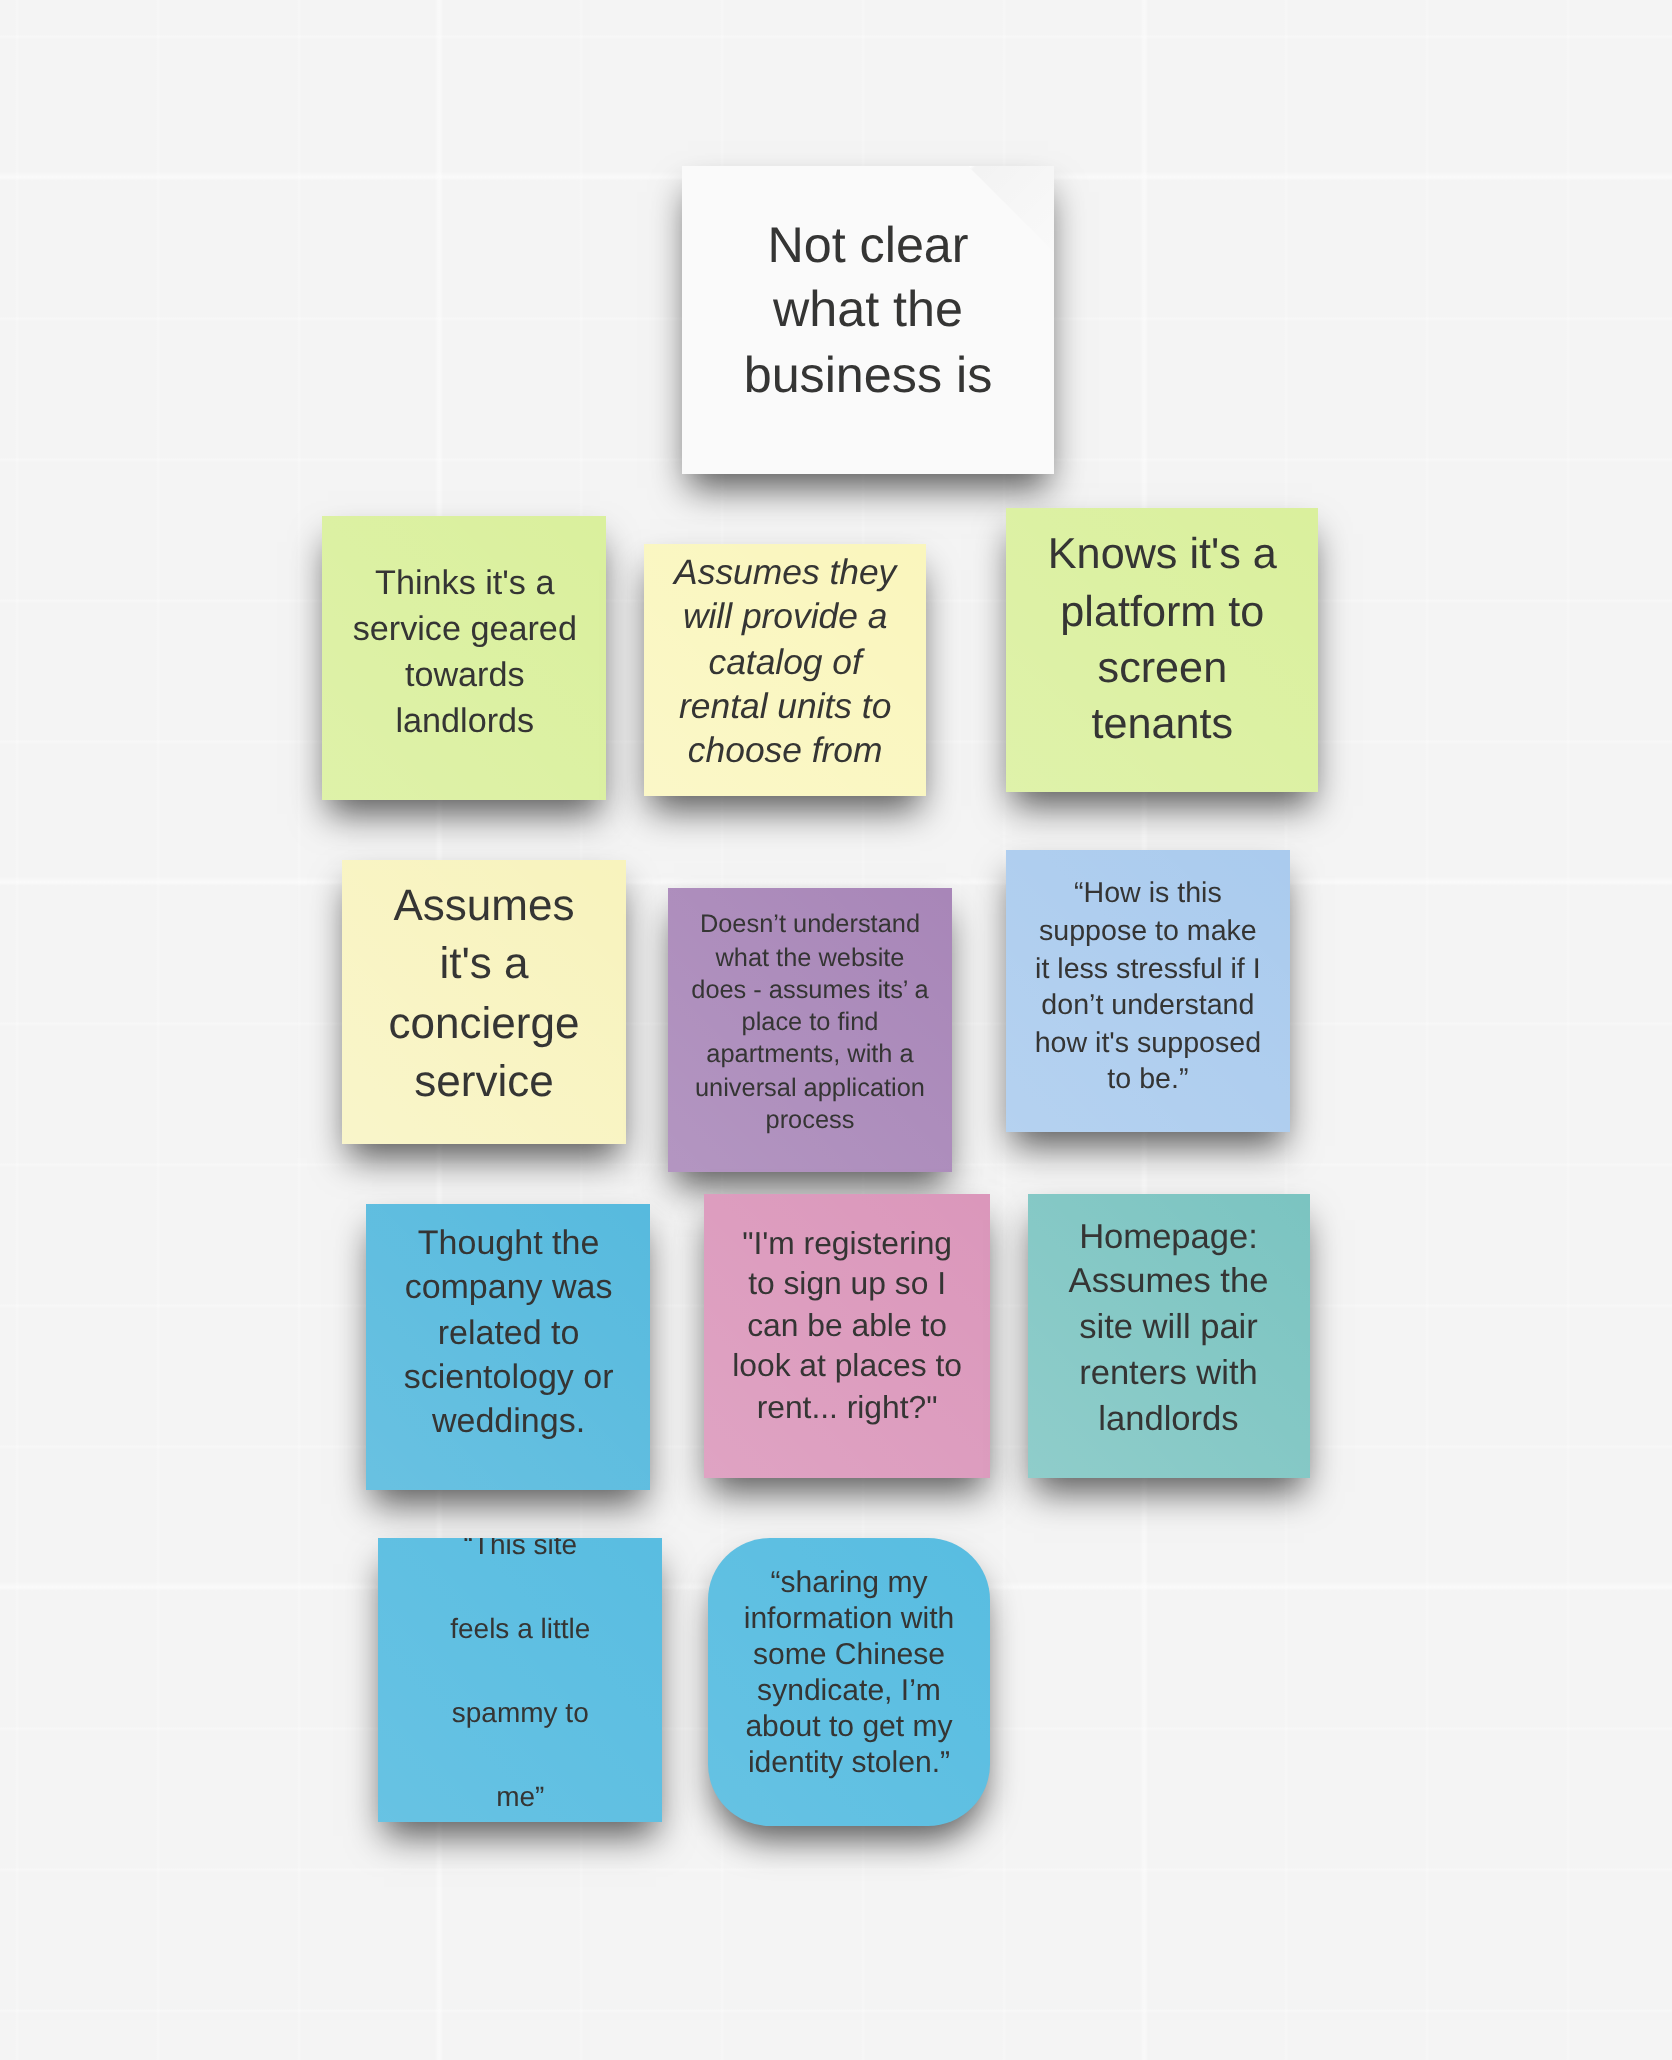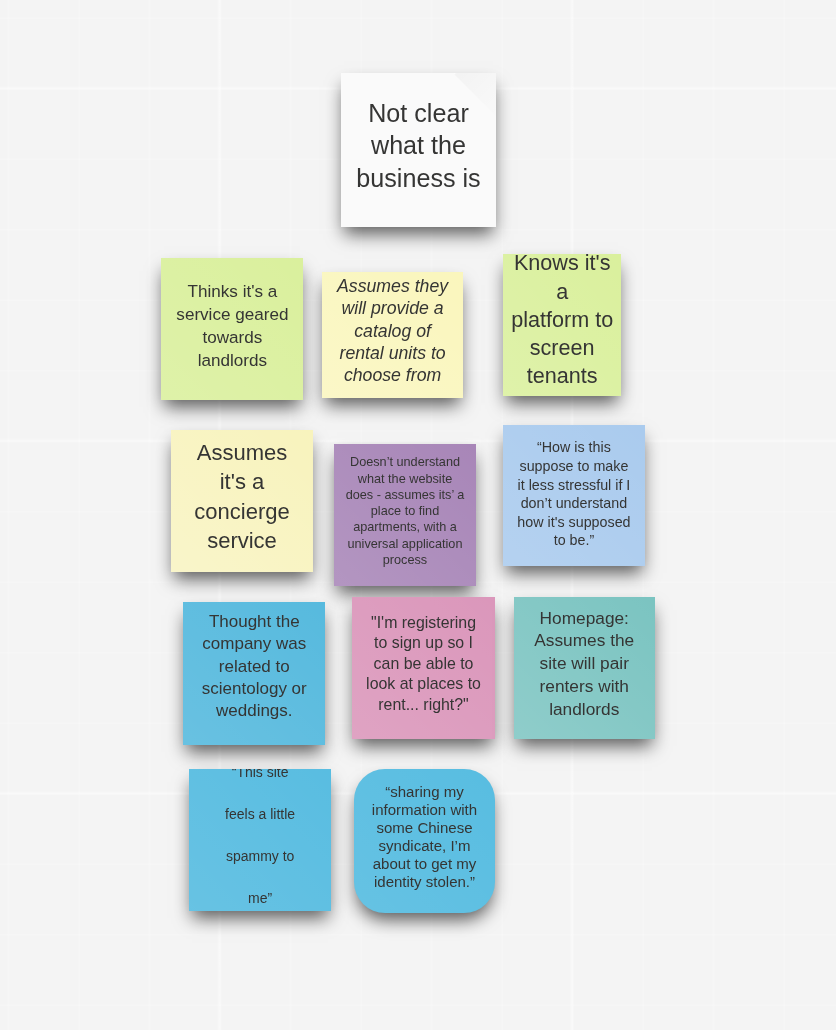--- a/index.html
+++ b/index.html
@@ -25,41 +25,41 @@
               background:linear-gradient(135deg, rgba(0,0,0,0.030) 0%, rgba(0,0,0,0.014) 55%, rgba(0,0,0,0.003) 100%);}
   .fold-light{clip-path:polygon(0 0, 100% 100%, 100% 0);
               background:linear-gradient(135deg, rgba(255,255,255,0.85) 0px, rgba(255,255,255,0.85) 1.2px, rgba(255,255,255,0) 3px, rgba(255,255,255,0) 100%);}
 </style>
 </head>
 <body>
 
 <div id="board">
   <div id="grid"></div>
   <div id="notes">
-    <div class="note" style="left: 341px; top: 73px; width: 155px; height: 154px; color: rgb(53, 53, 52); box-shadow: rgba(0, 0, 0, 0.63) 0px 10px 17px -3px; background: rgb(250, 250, 250);">
+    <div class="note" style="left: 341px; top: 83px; width: 186px; height: 154px; color: rgb(53, 53, 52); box-shadow: rgba(0, 0, 0, 0.63) 0px 10px 17px -3px; background: rgb(250, 250, 250);">
       <span class="fold fold-shade"></span>
       <span class="fold fold-light"></span>
       <div class="txt" style="font-size: 25.14px; line-height: 32.65px; margin-top: -8.9px;">Not clear
 what the
 business is</div>
     </div>
     <div class="note" style="left: 161.3px; top: 257.7px; width: 142.2px; height: 142.2px; color: rgb(53, 53, 52); box-shadow: rgba(0, 0, 0, 0.63) 0px 10px 17px -3px; background-color: rgb(218, 240, 157); background-image: linear-gradient(to right top, rgba(255, 255, 255, 0.12) 0%, rgba(255, 255, 255, 0) 100%);">
       <div class="txt" style="font-size: 17.1px; line-height: 23.05px; margin-top: -4.85px;">Thinks it's a
 service geared
 towards
 landlords</div>
     </div>
     <div class="note" style="left: 322.1px; top: 271.5px; width: 141px; height: 126px; color: rgb(53, 53, 52); box-shadow: rgba(0, 0, 0, 0.63) 0px 10px 17px -3px; background-color: rgb(250, 246, 189); background-image: linear-gradient(to right top, rgba(255, 255, 255, 0.16) 0%, rgba(255, 255, 255, 0) 100%); font-style: italic;">
       <div class="txt" style="font-size: 17.7px; line-height: 22.125px; margin-top: -7.75px;">Assumes they
 will provide a
 catalog of
 rental units to
 choose from</div>
     </div>
-    <div class="note" style="left: 503.2px; top: 253.5px; width: 118px; height: 142.4px; color: rgb(53, 53, 52); box-shadow: rgba(0, 0, 0, 0.63) 0px 10px 17px -3px; background-color: rgb(218, 240, 157); background-image: linear-gradient(to right top, rgba(255, 255, 255, 0.133) 0%, rgba(255, 255, 255, 0) 100%);">
+    <div class="note" style="left: 503.2px; top: 253.5px; width: 156px; height: 142.4px; color: rgb(53, 53, 52); box-shadow: rgba(0, 0, 0, 0.63) 0px 10px 17px -3px; background-color: rgb(218, 240, 157); background-image: linear-gradient(to right top, rgba(255, 255, 255, 0.133) 0%, rgba(255, 255, 255, 0) 100%);">
       <div class="txt" style="font-size: 21.6px; line-height: 28.335px; margin-top: -9.4px;">Knows it's a
 platform to
 screen
 tenants</div>
     </div>
     <div class="note" style="left: 171px; top: 429.5px; width: 142px; height: 142.3px; color: rgb(53, 53, 52); box-shadow: rgba(0, 0, 0, 0.63) 0px 10px 17px -3px; background-color: rgb(248, 243, 189); background-image: linear-gradient(to right top, rgba(255, 255, 255, 0.196) 0%, rgba(255, 255, 255, 0) 100%);">
       <div class="txt" style="font-size: 22.03px; line-height: 29.633px; margin-top: -7.6px;">Assumes
 it's a
 concierge
 service</div>

